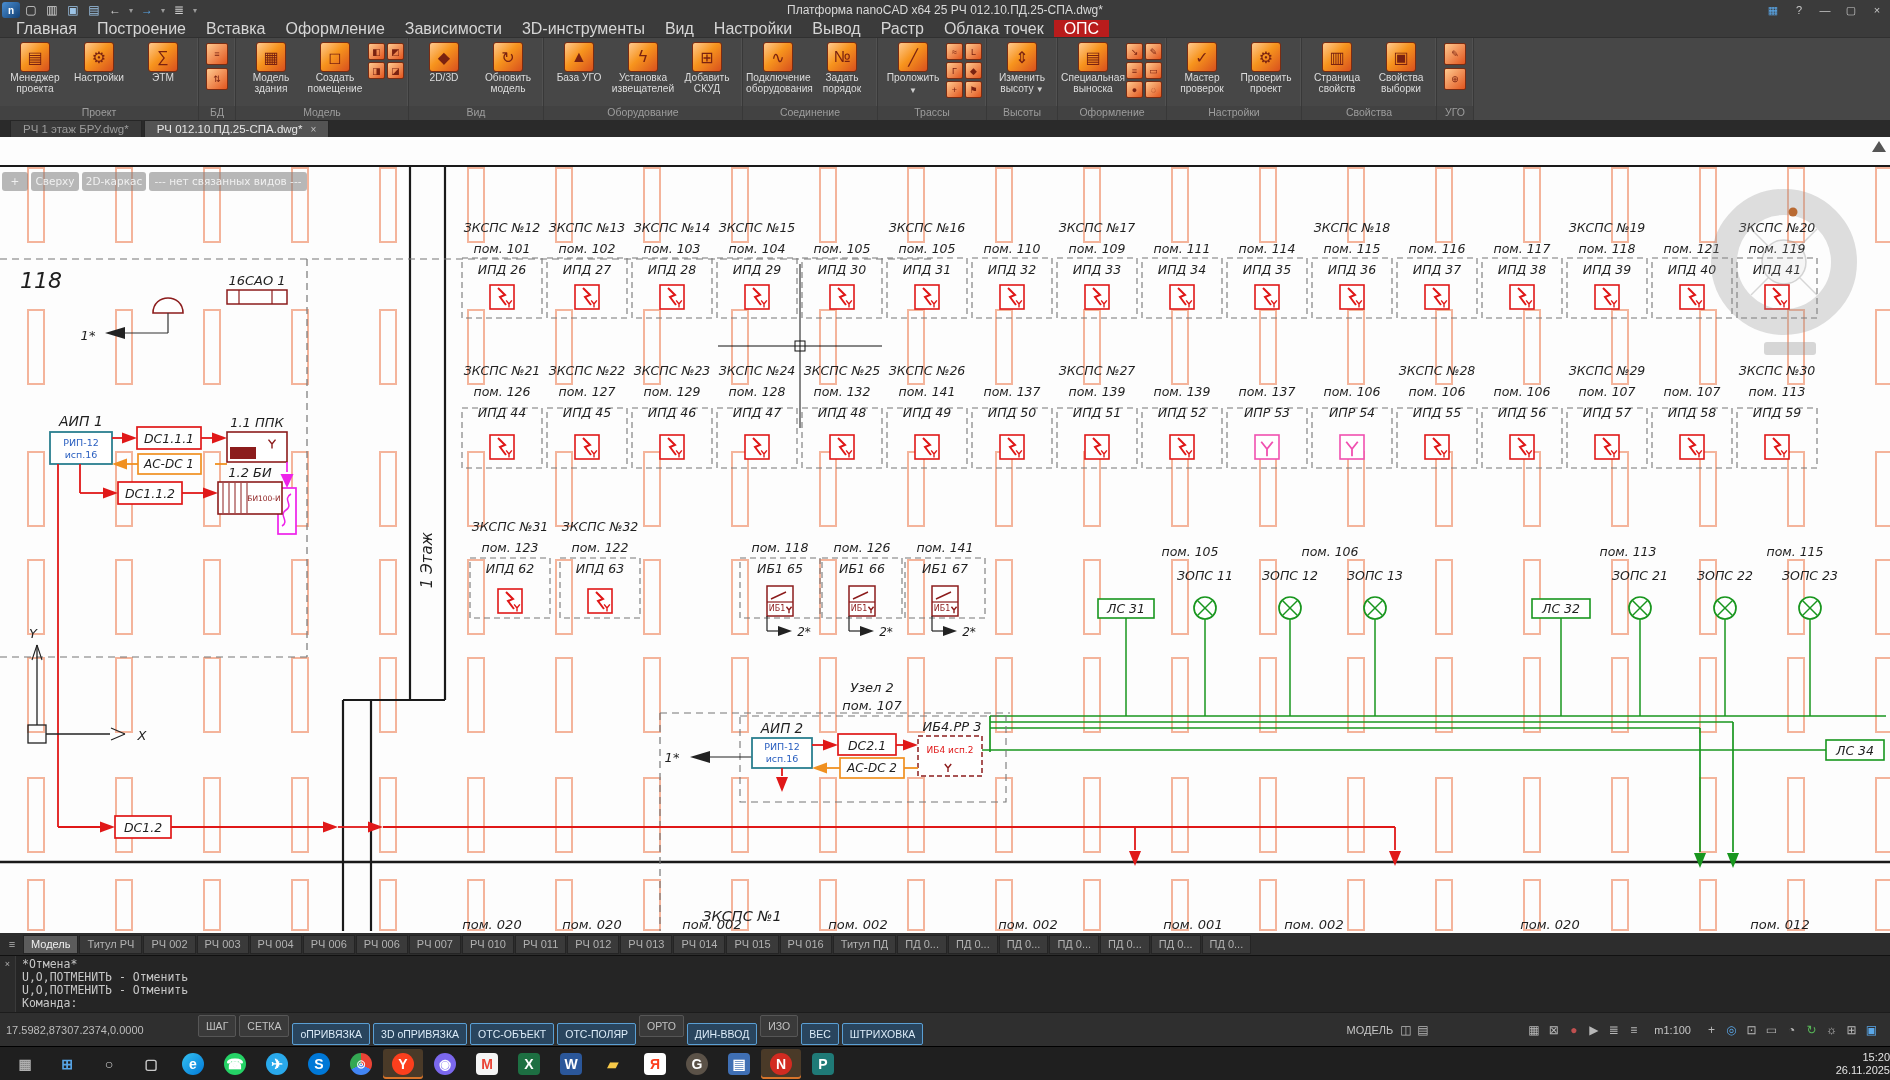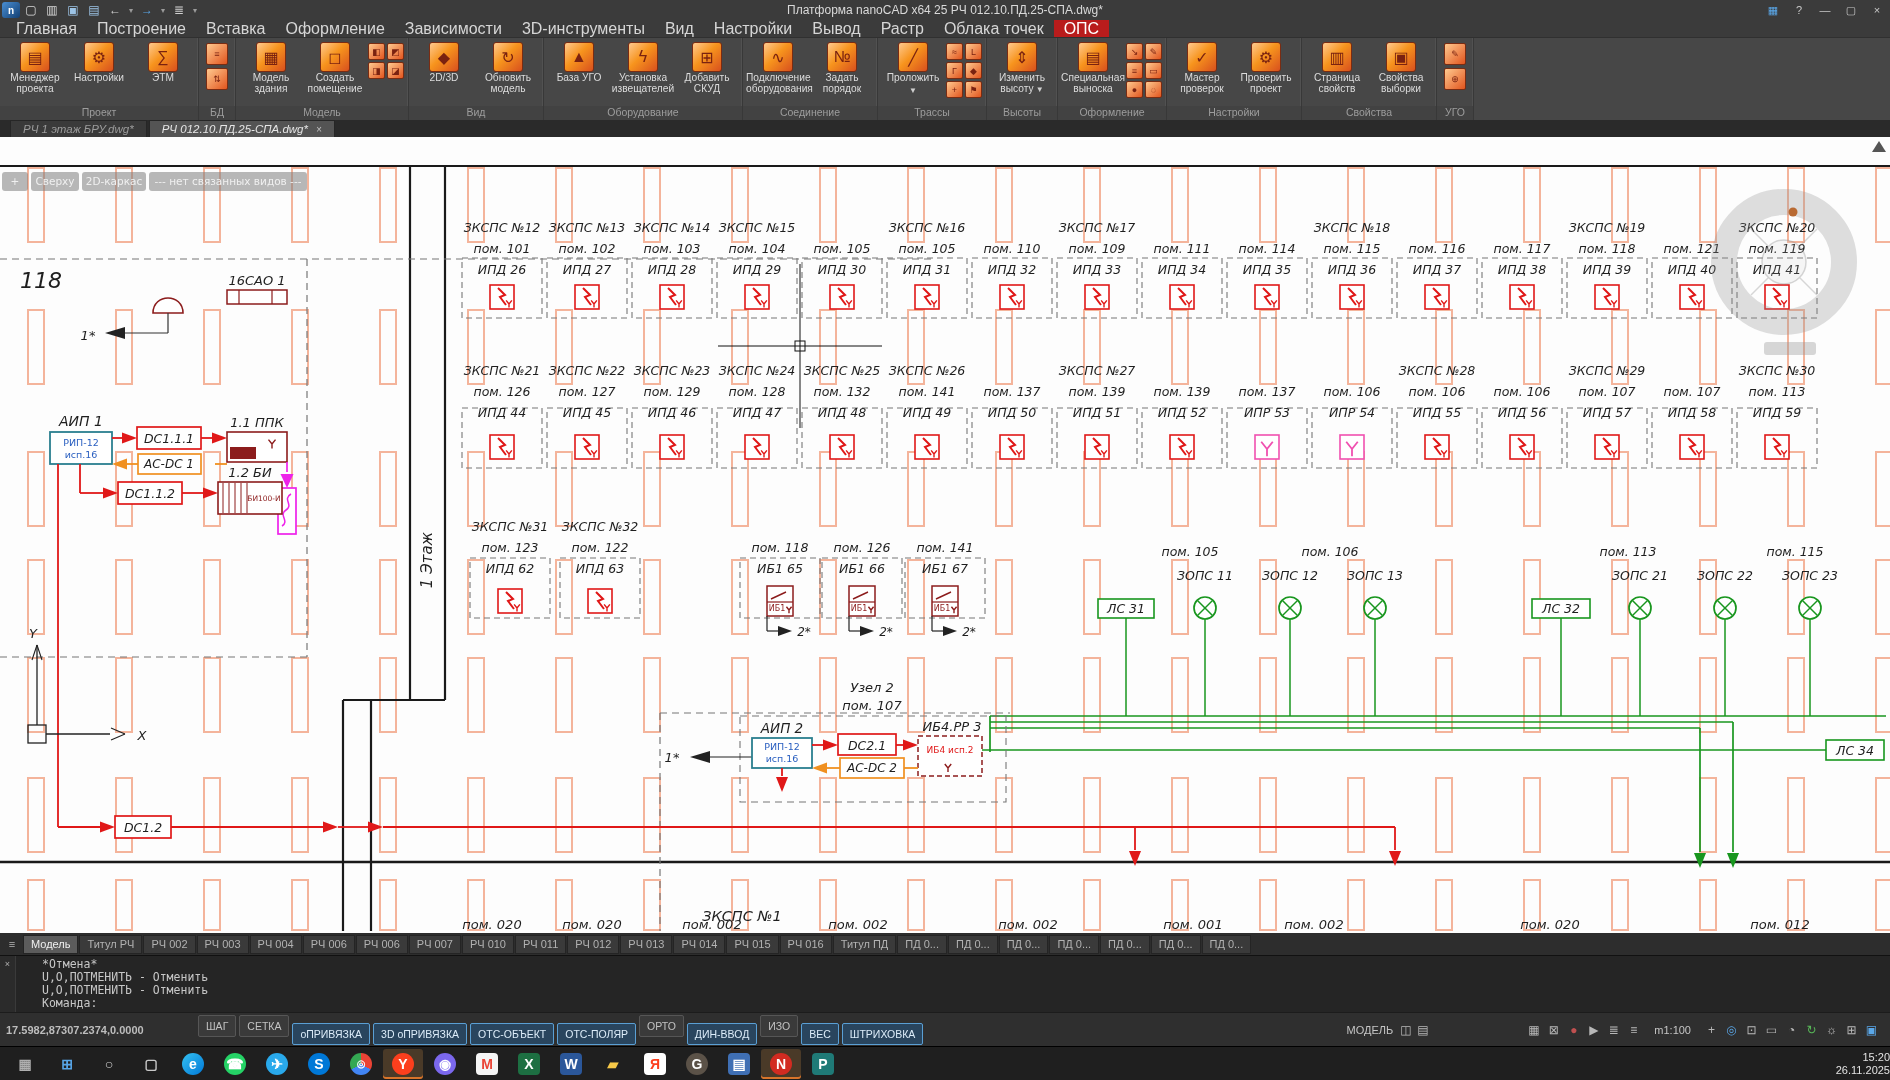--- a/index.html
+++ b/index.html
@@ -33,40 +33,40 @@
   .rbtn .rt .arr{color:#cfcfcf;font-size:8px;}
   .rstack{display:flex;flex-direction:column;gap:3px;padding:2px 3px;}
   .rstack .ris{width:20px;height:20px;}
   .ris{width:15px;height:15px;border-radius:2px;border:1px solid #7a2c12;
        background:linear-gradient(135deg,#ffc98f,#e2551e);color:#7a2210;
        font-size:9px;display:flex;align-items:center;justify-content:center;}
   .rsmall{display:grid;grid-auto-flow:column;gap:2px;padding-top:2px;}
   
   .doctabs{top:120px;height:17px;background:#2a2a2a;display:flex;align-items:flex-end;padding-left:10px;gap:2px;}
   .dtab{height:16px;display:flex;align-items:center;gap:8px;padding:0 12px;font-size:11.5px;
-        background:#3a3a3a;color:#9c9c9c;border:1px solid #262626;border-bottom:none;font-style:italic;}
+        background:#3a3a3a;color:#9c9c9c;border:1px solid #262626;border-bottom:none;}
   .dtab.active{background:#545454;color:#e6e6e6;}
   .dtab .x{color:#c0c0c0;font-size:10px;}
   
   .canvas{top:137px;height:796px;background:#fdfdfd;}
   
   .layouttabs{top:933px;height:22px;background:#2d2d2d;display:flex;align-items:center;padding-left:2px;gap:1px;}
   .ltico{width:20px;height:16px;color:#b5b5b5;font-size:11px;display:flex;align-items:center;justify-content:center;}
   .ltab{height:17px;padding:0 7px;font-size:11px;color:#b2b2b2;background:#3a3a3a;border:1px solid #242424;
         display:flex;align-items:center;white-space:nowrap;}
   .ltab.active{background:#5c5c5c;color:#f0f0f0;}
   
   .cmd{top:955px;height:57px;background:#252525;border-top:1px solid #111;display:flex;}
   .cmdstrip{width:15px;background:#2b2b2b;border-right:1px solid #3a3a3a;color:#b0b0b0;
             font-size:9px;text-align:center;padding-top:3px;}
   .cmdlines{flex:1;padding:2px 6px;display:flex;flex-direction:column;justify-content:space-between;}
-  .cline{font-size:11.5px;color:#c7c7c7;line-height:13px;font-family:"DejaVu Sans Mono",monospace;margin-left:20px;}
+  .cline{font-size:11.5px;color:#c7c7c7;line-height:13px;font-family:"DejaVu Sans Mono",monospace;}
   
   .statusbar{top:1012px;height:34px;background:#2f2f2f;display:flex;align-items:center;padding:0 6px;gap:4px;border-top:1px solid #1c1c1c;}
-  .coords{width:188px;font-size:11px;color:#bdbdbd;white-space:nowrap;overflow:hidden;font-weight:bold;}
+  .coords{width:188px;font-size:11px;color:#bdbdbd;white-space:nowrap;overflow:hidden;}
   .tgl{height:20px;padding:0 7px;display:flex;align-items:center;font-size:10.5px;color:#c2c2c2;
        background:#3a3a3a;border:1px solid #565656;border-radius:2px;white-space:nowrap;}
   .tgl.on{background:#29455e;border-color:#5a9fd4;color:#dcecf9;margin-top:8px;}
   .sico{width:17px;height:17px;display:flex;align-items:center;justify-content:center;font-size:12px;color:#b8b8b8;}
   .sbtext{font-size:11px;color:#c5c5c5;white-space:nowrap;}
   .spacer{flex:1;}
   
   .taskbar{top:1046px;height:34px;background:#1f1f1f;display:flex;align-items:center;padding-left:4px;border-top:1px solid #000;}
   .tapp{width:40px;height:30px;display:flex;align-items:center;justify-content:center;border-radius:3px;margin:0 1px;}
   .tapp.active{background:#4a3a28;box-shadow:inset 0 -2px 0 #d8742a;}

